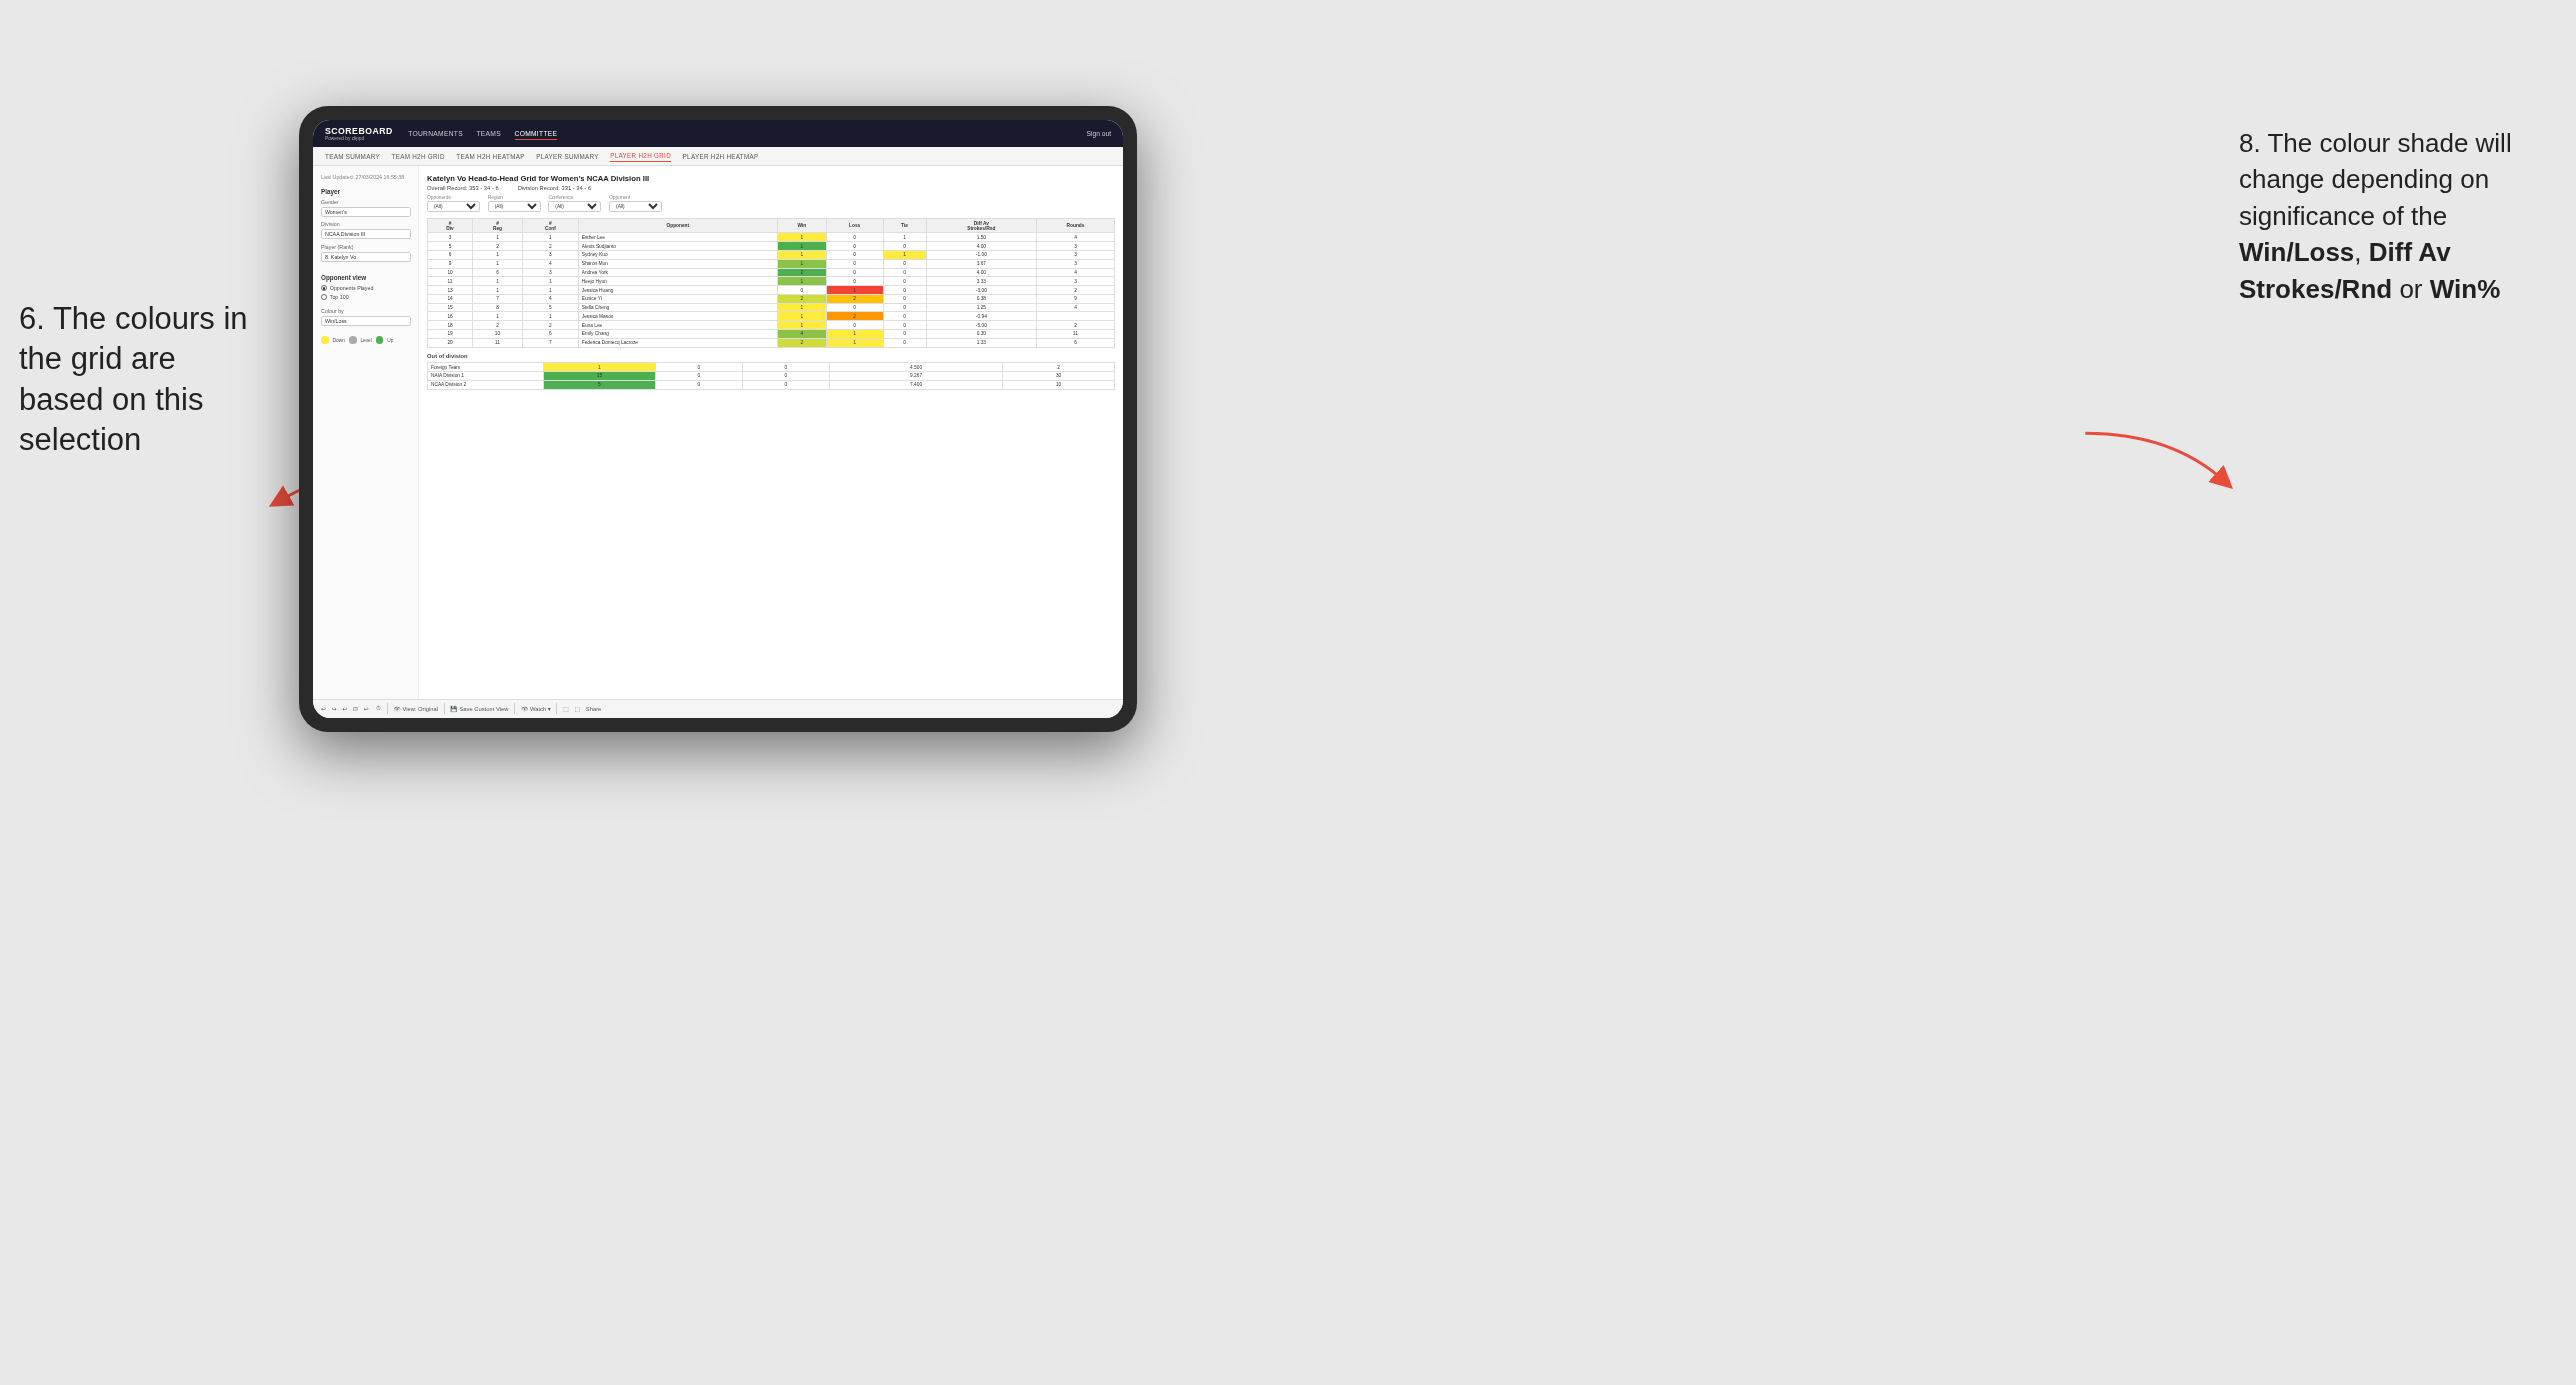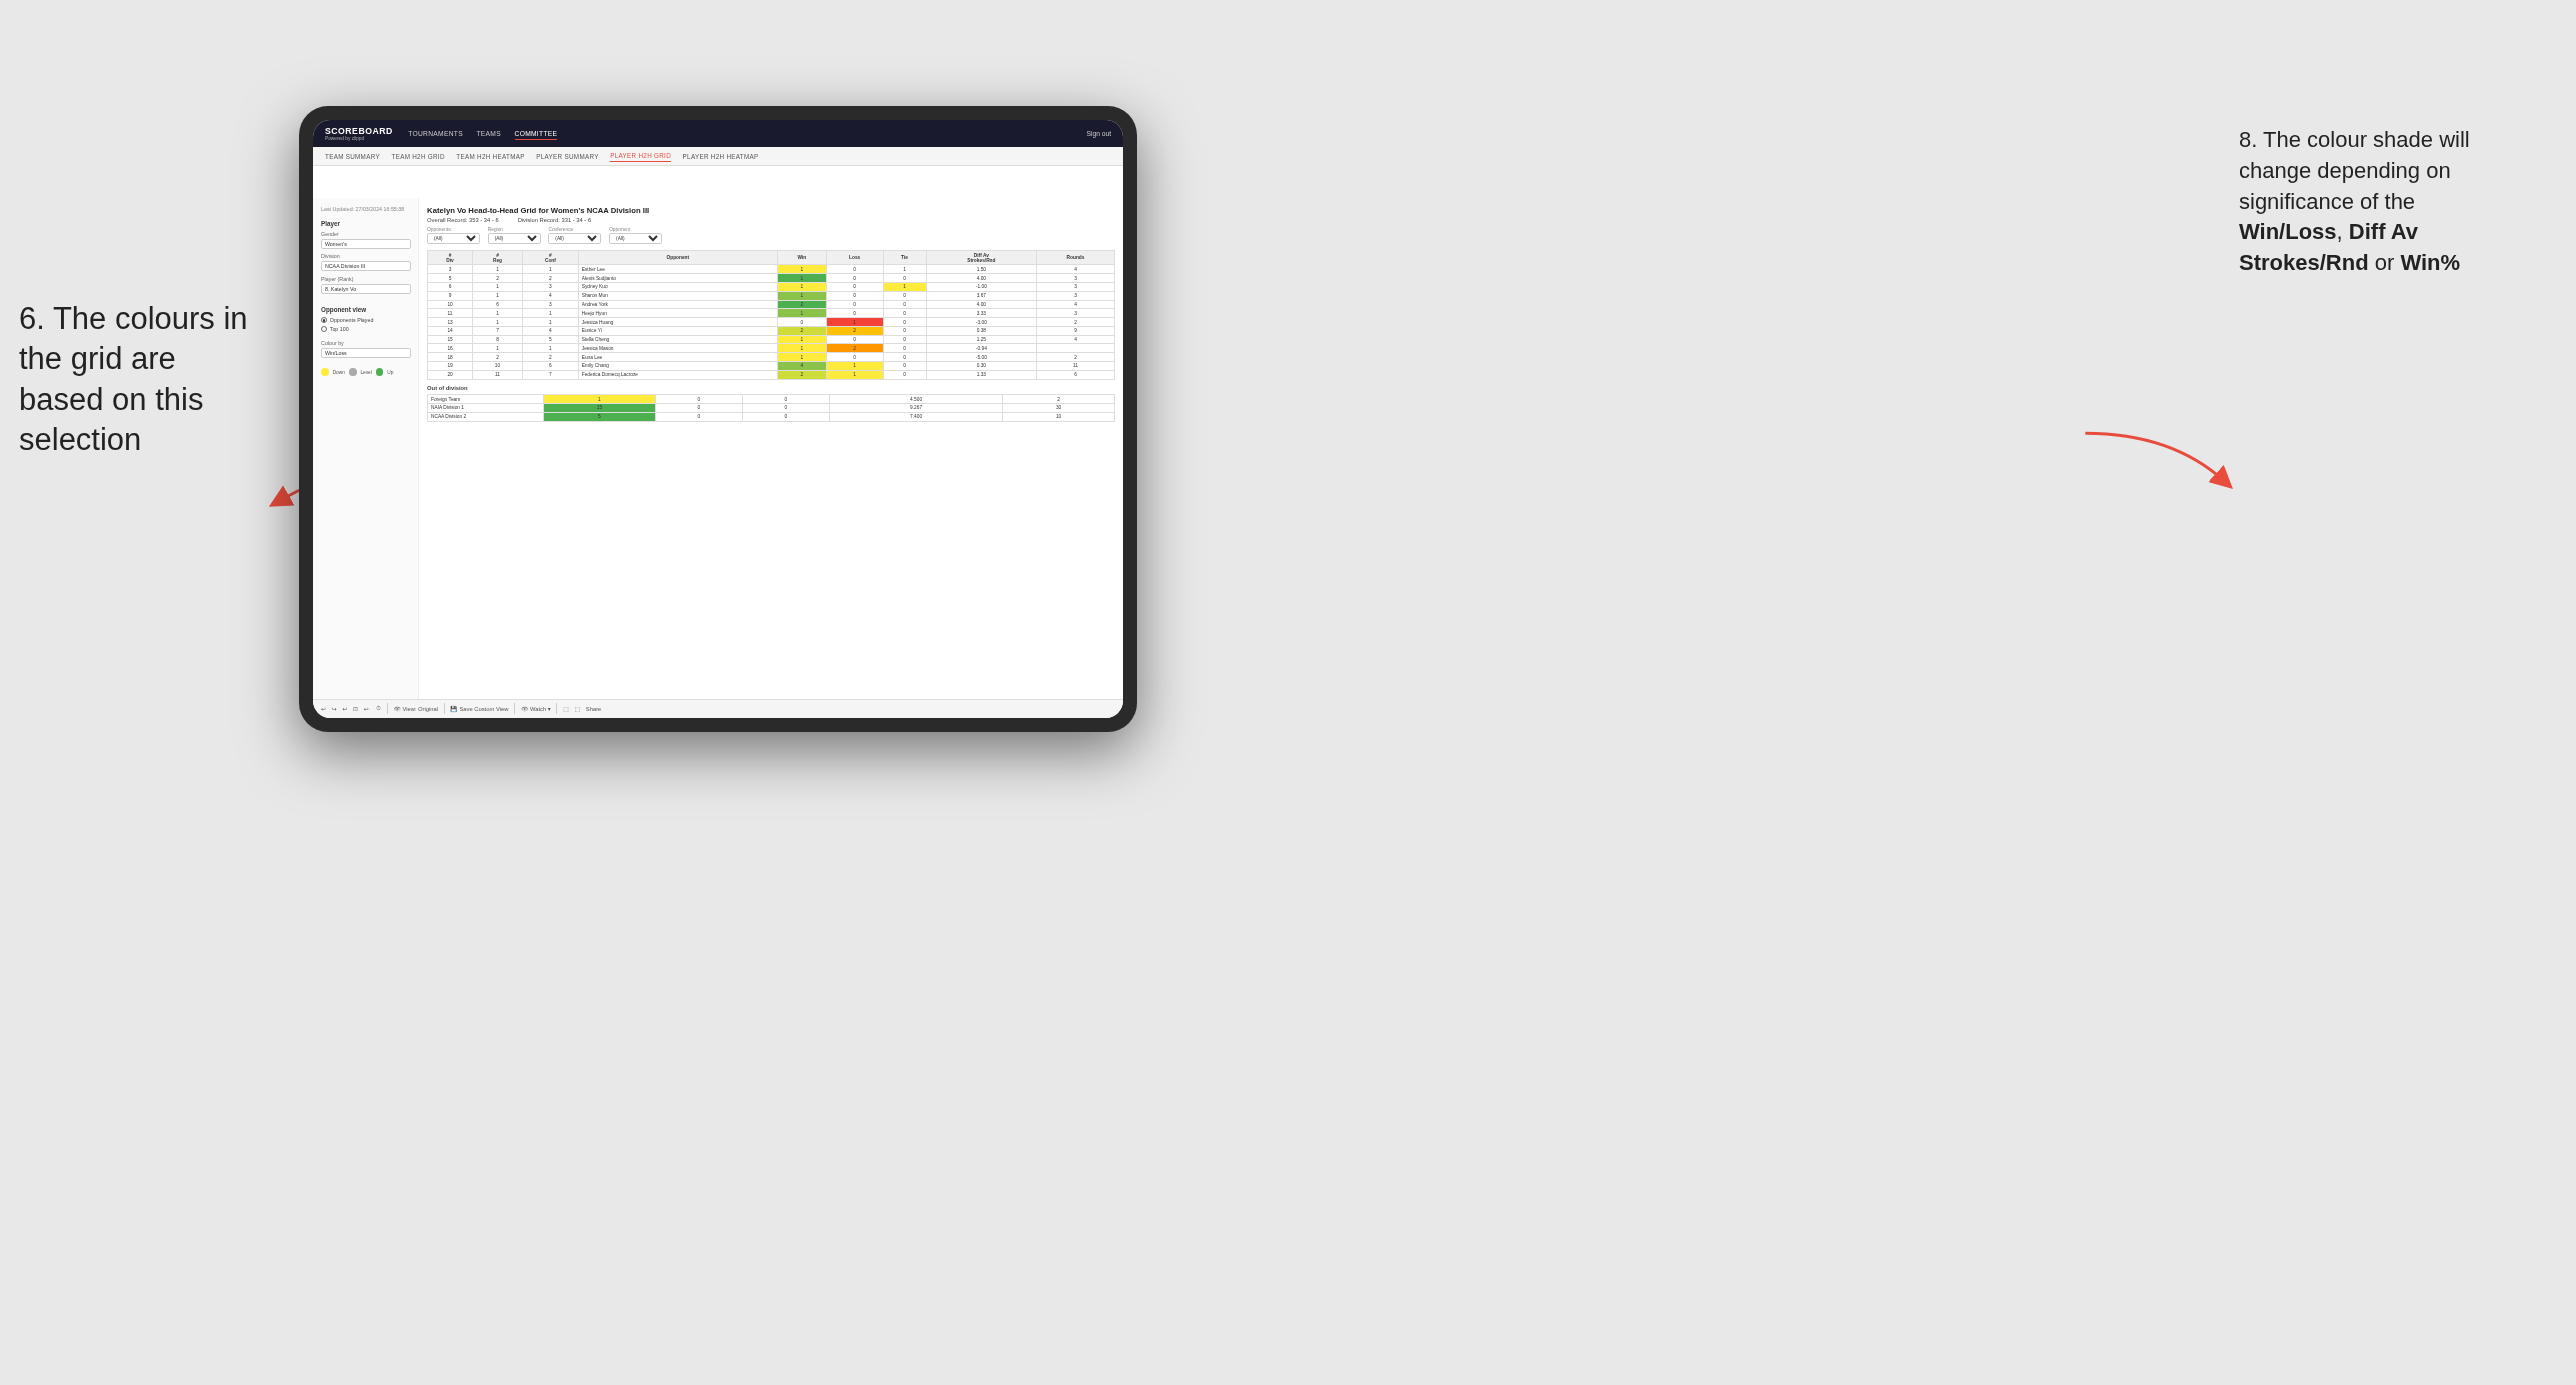--- a/index.html
+++ b/index.html
@@ -103,21 +103,20 @@
     .sub-nav-item.active {
       color: #e74c3c;
       border-bottom: 1.9px solid #e74c3c;
     }
 
     
     .main-content {
       display: flex;
       flex: 1;
       overflow: hidden;
-      margin-top: 32px;
     }
 
     
     .sidebar {
       width: 106px;
       background: #fafafa;
       border-right: 1px solid #eee;
       padding: 7.7px;
       flex-shrink: 0;
       font-size: 5.8px;
@@ -320,21 +319,21 @@
       left: 19px;
       top: 299px;
       width: 241px;
       font-size: 31px;
       line-height: 1.3;
     }
     .annotation-right {
       right: 29px;
       top: 125px;
       width: 308px;
-      font-size: 22px;
+      font-size: 26px;
       line-height: 1.4;
     }
     .bold { font-weight: bold; }
 
     
     .arrow-svg {
       position: absolute;
     }
   </style>
 </head>

